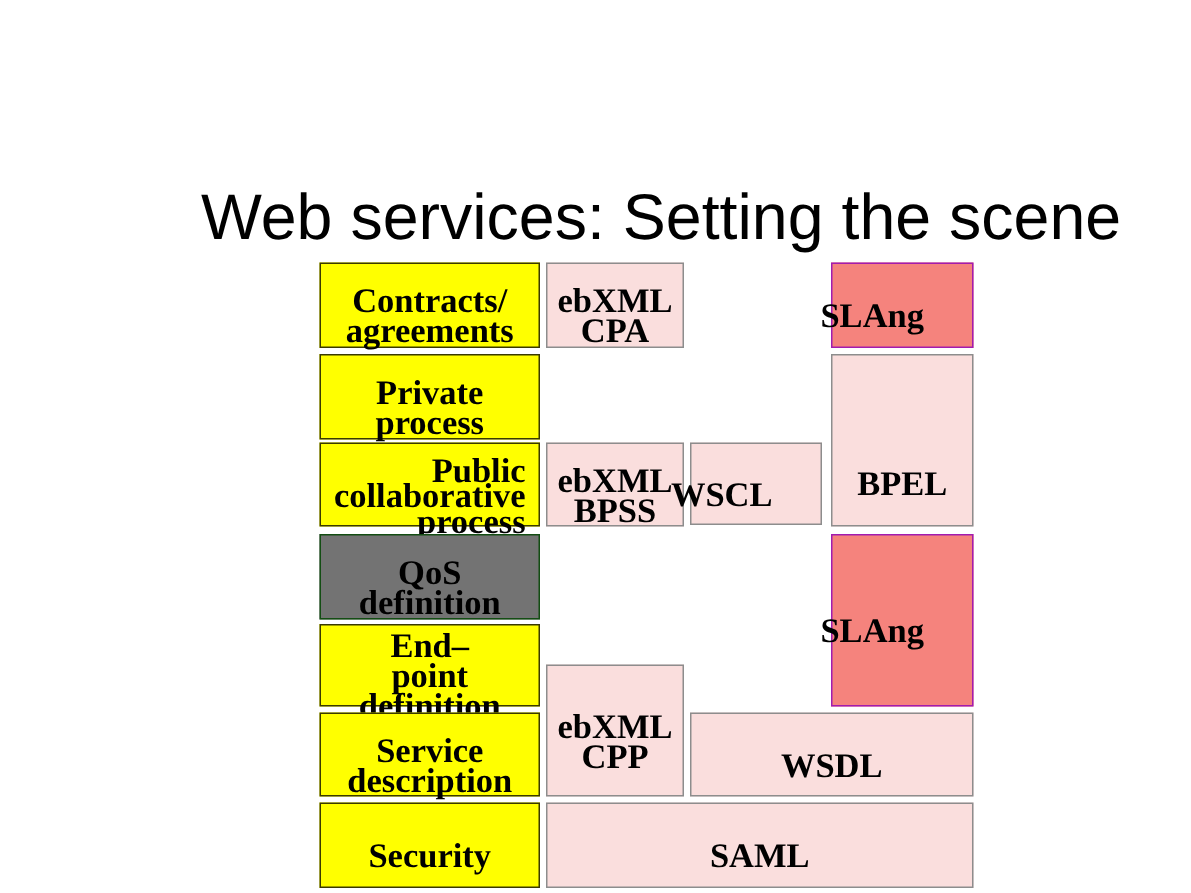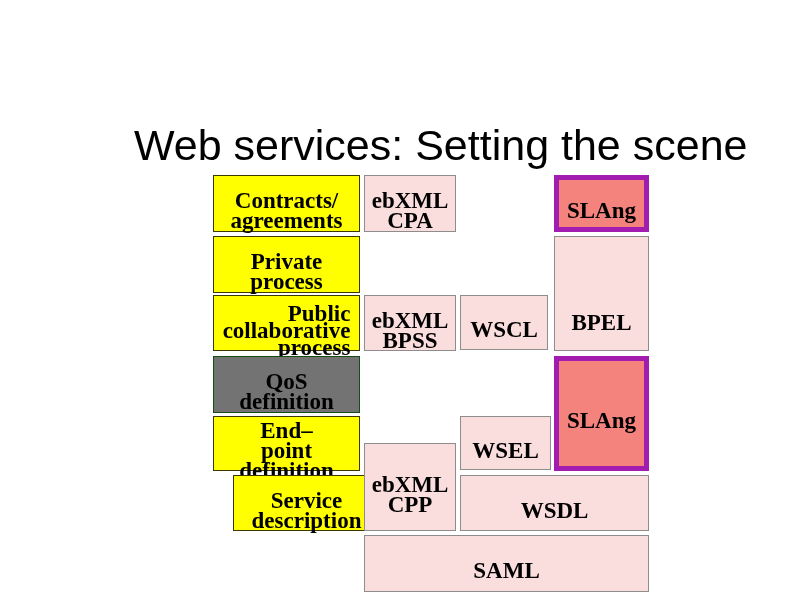--- a/index.html
+++ b/index.html
@@ -39,36 +39,36 @@
   .box-label {
     white-space: pre-line;
     font-size: 23px;
     line-height: 20px;
     padding-bottom: 1px;
   }
   .tight .box-label { line-height: 17px; }
   .concept   { background: #ffff00; border: 1px solid #3a3a00; }
   .qos       { background: #737373; border: 1px solid #134d13; }
   .standard  { background: #fadedd; border: 1px solid #8d8d8d; }
-  .highlight { background: #f5837d; border: 5px solid #a21caf; }
+  .highlight { background: #f5837d; border: 1px solid #a21caf; justify-content: flex-end; }
 
   
   #box-contracts { left:181px; top:143px; width:147px; height:57px; }
   #box-private   { left:181px; top:204px; width:147px; height:57px; }
   #box-public    { left:181px; top:263px; width:147px; height:56px;text-align:right; }
   #box-qos       { left:181px; top:324px; width:147px; height:57px; }
   #box-endpoint  { left:181px; top:384px; width:147px; height:55px; }
-  #box-service   { left:181px; top:443px; width:147px; height:56px;margin-left:20px; }
+  #box-service   { left:181px; top:443px; width:147px; height:56px; }
   #box-security  { left:181px; top:503px; width:147px; height:57px; }
 
   #box-cpa       { left:332px; top:143px; width:92px;  height:57px; }
   #box-bpss      { left:332px; top:263px; width:92px;  height:56px; }
   #box-cpp       { left:332px; top:411px; width:92px;  height:88px; }
 
-  #box-wscl      { left:428px; top:263px; width:88px;  height:55px; }
+  #box-wscl      { left:428px; top:263px; width:88px;  height:55px;justify-content:flex-end; }
   #box-wsel      { left:428px; top:384px; width:91px;  height:54px; }
   #box-wsdl      { left:428px; top:443px; width:189px; height:56px; }
   #box-saml      { left:332px; top:503px; width:285px; height:57px; }
 
   #box-slang-top { left:522px; top:143px; width:95px;  height:57px; }
   #box-bpel      { left:522px; top:204px; width:95px;  height:115px;align-items:flex-end; }
   #box-slang-mid { left:522px; top:324px; width:95px;  height:115px; }
 </style>
 </head>
 <body>
@@ -97,34 +97,34 @@
 definition</span>
     </div>
     <div class="box concept" id="box-endpoint">
       <span class="box-label">End–point
 definition</span>
     </div>
     <div class="box concept" id="box-service">
       <span class="box-label">Service
 description</span>
     </div>
+    <div class="box concept" id="box-security">
+      <span class="box-label">Security</span>
+    </div>
 
     <div class="box standard" id="box-cpa">
       <span class="box-label">ebXML
 CPA</span>
     </div>
     <div class="box standard" id="box-bpss">
       <span class="box-label">ebXML
 BPSS</span>
     </div>
     <div class="box standard" id="box-wscl">
       <span class="box-label">WSCL</span>
-    </div>
-    <div class="box standard" id="box-wsel">
-      <span class="box-label">WSEL</span>
     </div>
     <div class="box standard" id="box-cpp">
       <span class="box-label">ebXML
 CPP</span>
     </div>
     <div class="box standard" id="box-wsdl">
       <span class="box-label">WSDL</span>
     </div>
     <div class="box standard" id="box-saml">
       <span class="box-label">SAML</span>

